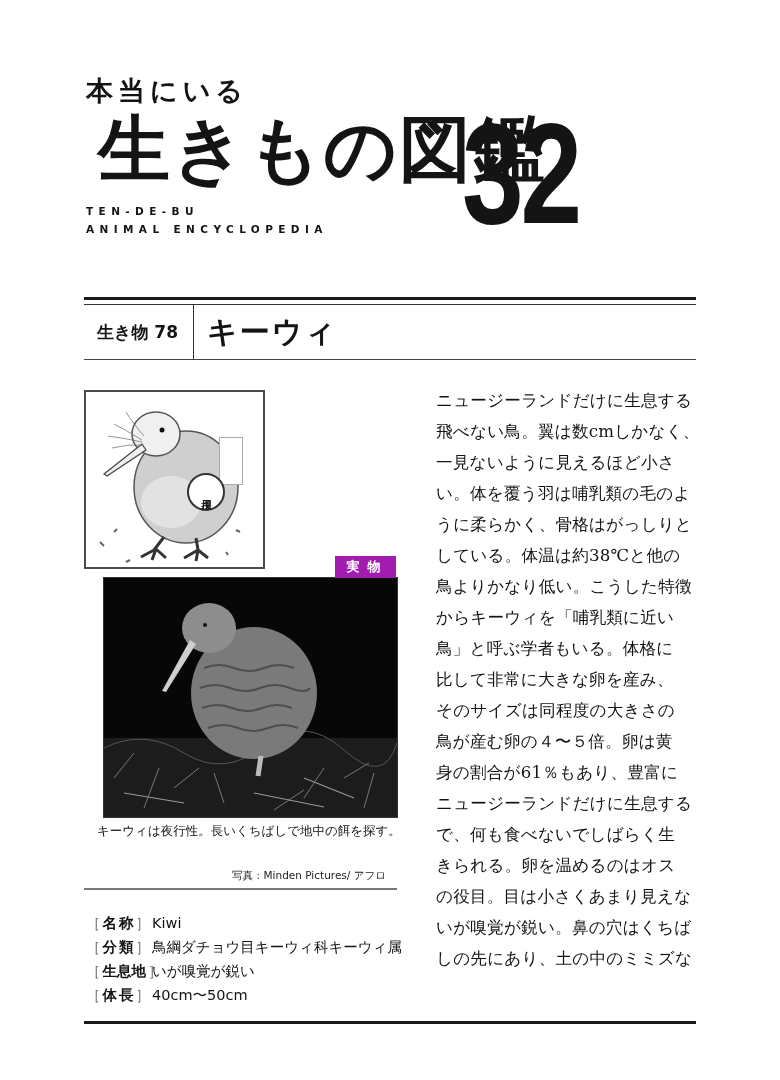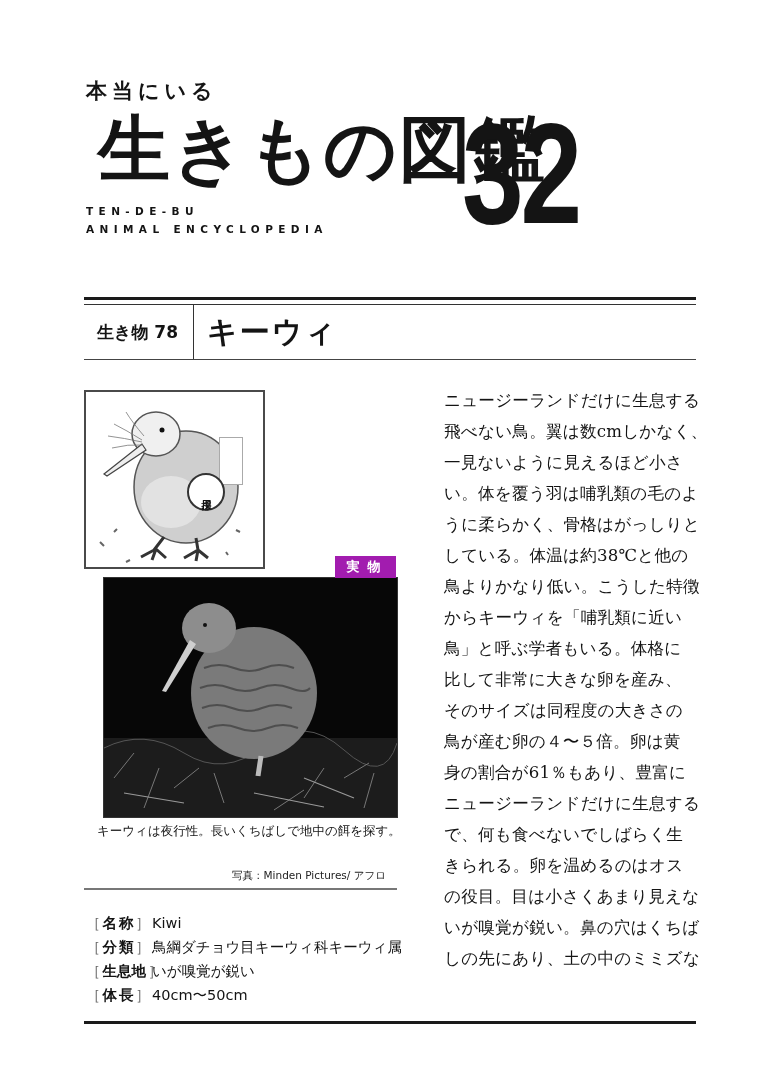--- a/index.html
+++ b/index.html
@@ -4,21 +4,21 @@
 <style>
   html, body { margin: 0; padding: 0; }
   body {
     width: 780px; height: 1080px; position: relative; overflow: hidden;
     background: #ffffff; color: #141414;
     font-family: "DejaVu Sans", "Liberation Sans", sans-serif;
   }
   .abs { position: absolute; }
 
   
-  .kicker { left: 86px; top: 74px; font-size: 21px; font-weight: bold; letter-spacing: 5px; line-height: 34px; white-space: nowrap; }
+  .kicker { left: 86px; top: 74px; font-size: 27px; font-weight: bold; letter-spacing: 5px; line-height: 34px; white-space: nowrap; }
   .main-title { left: 98px; top: 112px; font-family: Liberation Serif, serif; font-weight: bold; font-size: 72px; letter-spacing: 2px; line-height: 76px; white-space: nowrap; }
   .vol-num { left: 462px; top: 104px; font-family: "Liberation Sans", sans-serif; font-weight: bold; font-size: 142px; line-height: 140px; transform: scaleX(0.78); transform-origin: left top; letter-spacing: -4px; white-space: nowrap; }
   .en-line { left: 86px; font-family: "DejaVu Sans", sans-serif; font-weight: bold; font-size: 10.5px; letter-spacing: 5.4px; line-height: 14px; white-space: nowrap; }
   .en1 { top: 204px; }
   .en2 { top: 222px; }
 
   
   .rule-thick { left: 84px; width: 612px; top: 297px; height: 3px; background: #1a1a1a; }
   .rule-thin { left: 84px; width: 612px; top: 304px; height: 1px; background: #333; }
   .rule-bottom { left: 84px; width: 612px; top: 359px; height: 1px; background: #444; }
@@ -41,21 +41,21 @@
   
   .info { left: 86px; top: 911px; font-size: 14.5px; line-height: 24px; }
   .info-row { display: flex; white-space: nowrap; }
   .info-key { width: 64px; display: flex; }
   .bracket { color: #666; font-weight: normal; }
   .key-text { font-weight: bold; flex: 1; display: flex; justify-content: space-between; padding: 0 2px; }
   .info-val { margin-left: 2px; }
 
   
   .body-text { left: 436px; top: 385px; width: 262px; font-family: "DejaVu Serif", "Liberation Serif", serif; font-size: 16.6px; line-height: 31px; letter-spacing: 0.2px; }
-  .body-line { display: block; white-space: nowrap; height: 31px; margin-left: 8px; }
+  .body-line { display: block; white-space: nowrap; height: 31px; }
 
   .rule-footer { left: 84px; width: 612px; top: 1021px; height: 3px; background: #1a1a1a; }
 </style>
 </head>
 <body>
 
 <div class="abs kicker">本当にいる</div>
 <div class="abs main-title">生きもの図鑑</div>
 <div class="abs vol-num">32</div>
 <div class="abs en-line en1">TEN-DE-BU</div>

